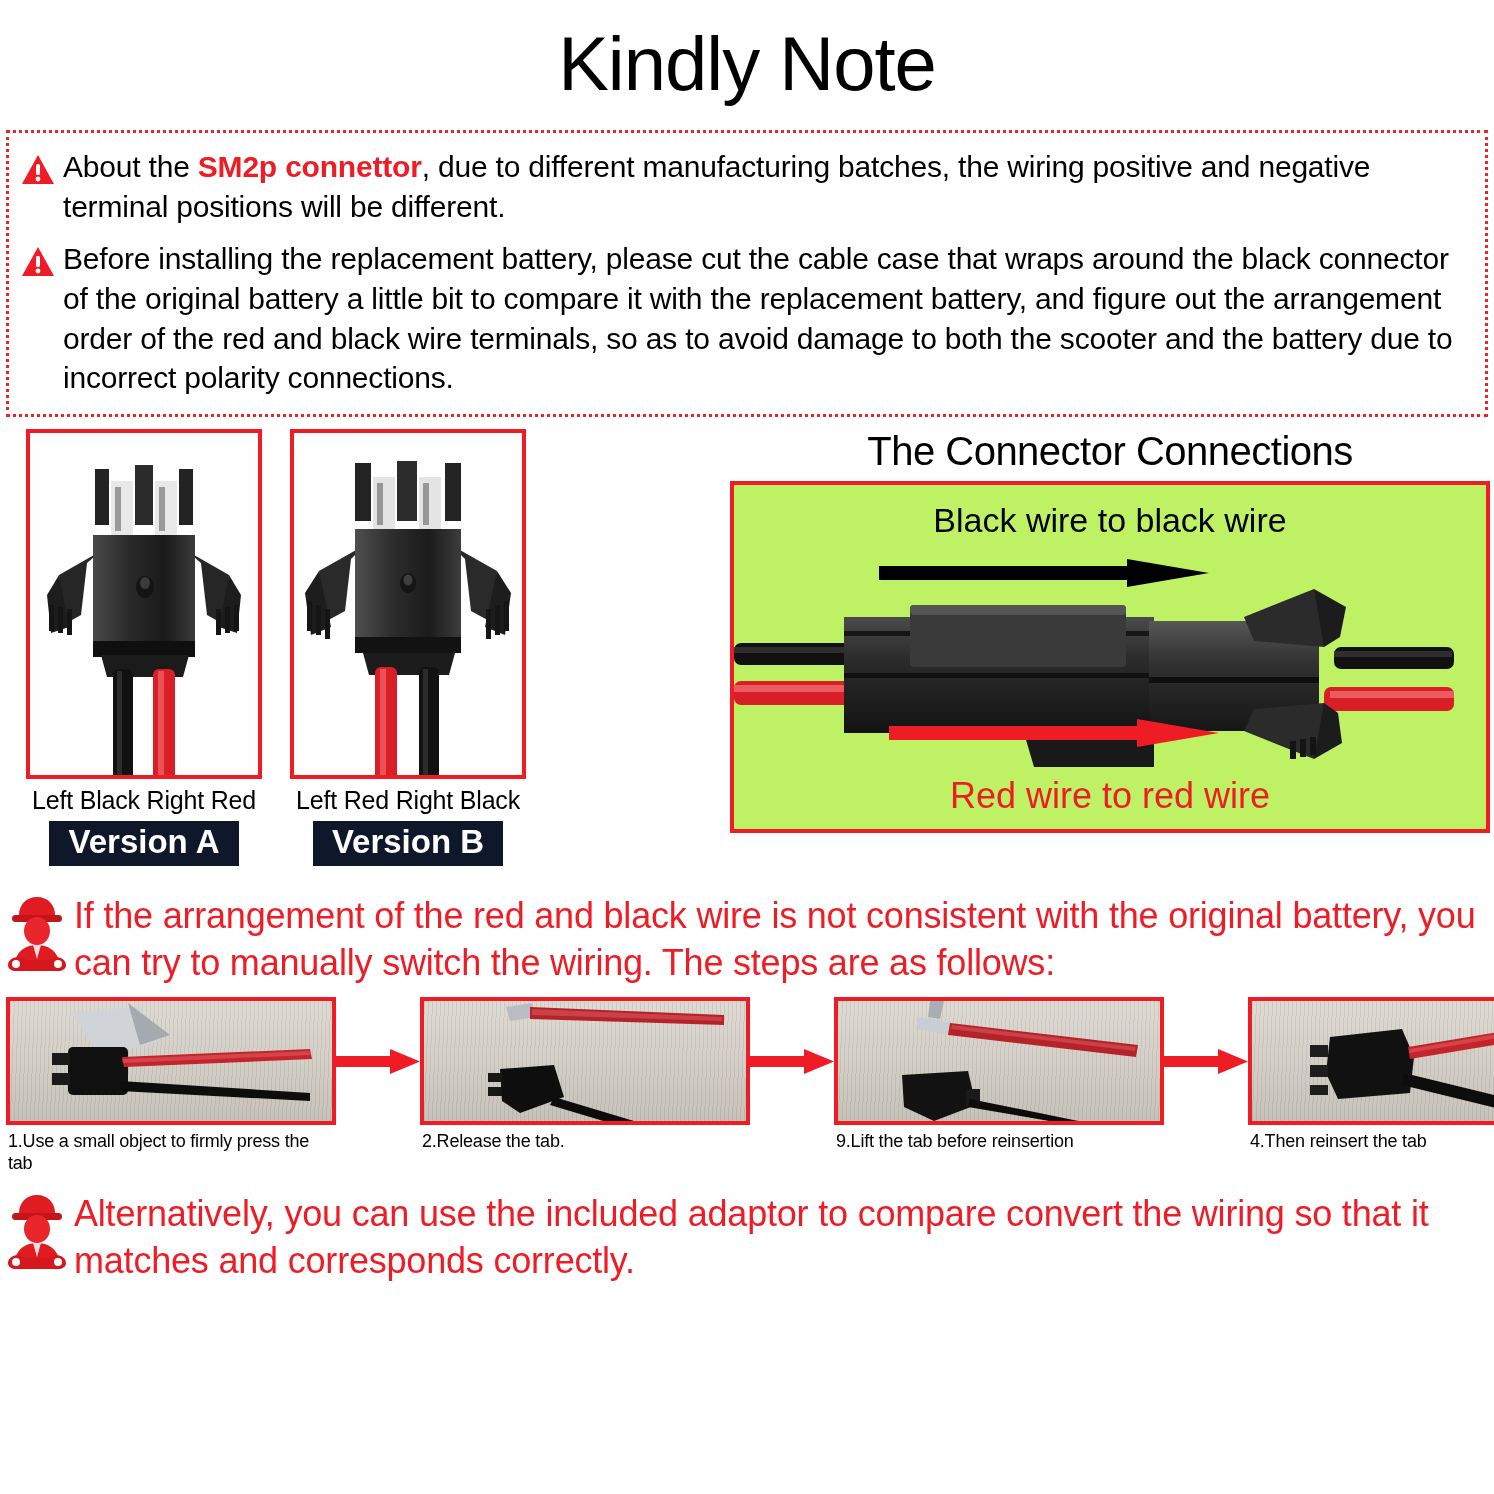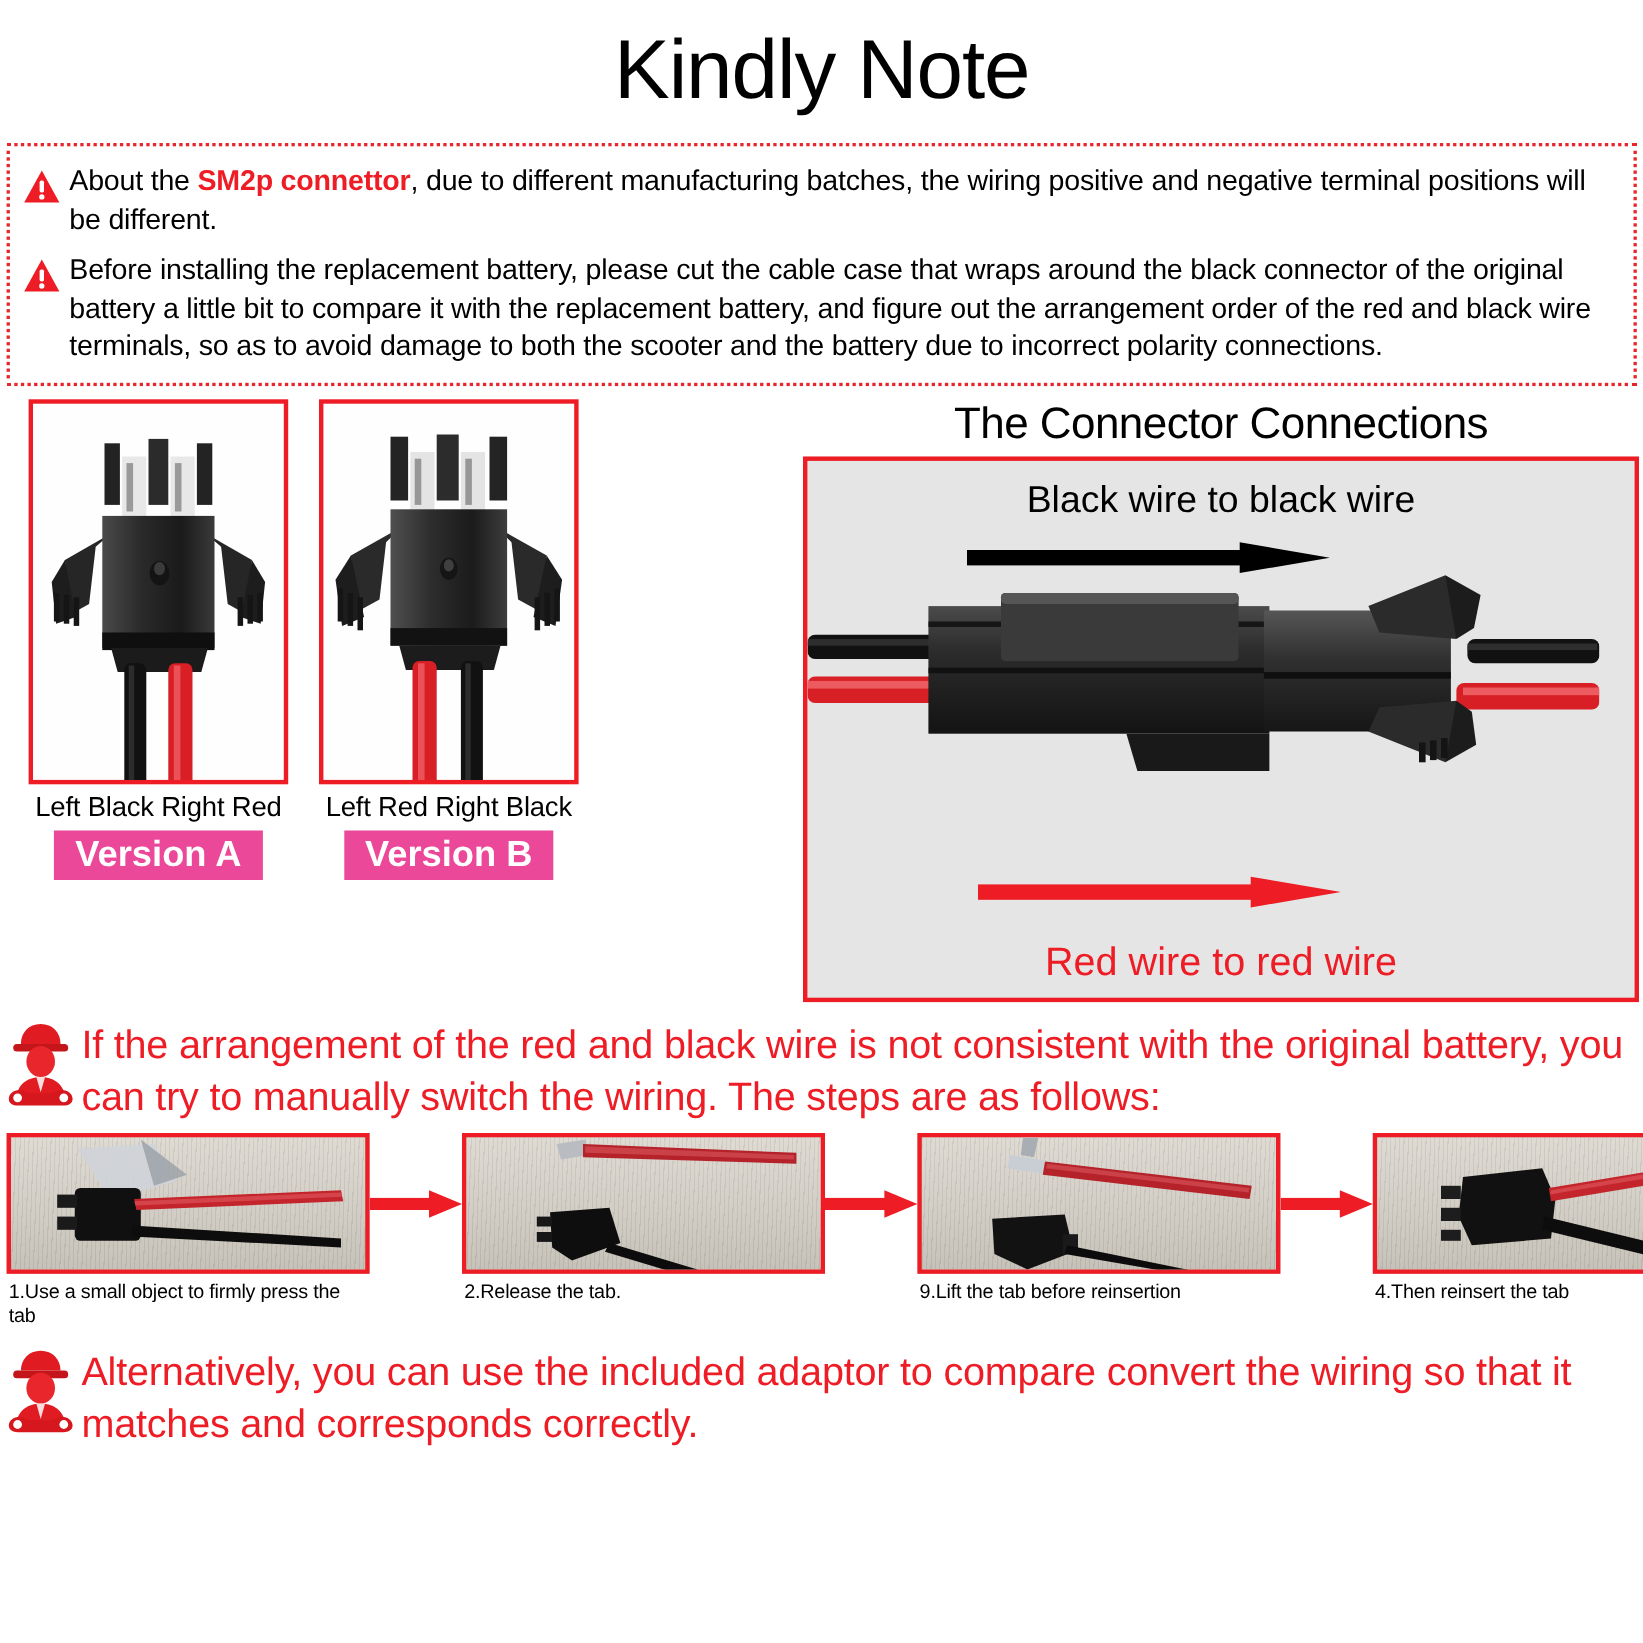--- a/index.html
+++ b/index.html
@@ -37,21 +37,21 @@
     align-items: flex-start;
     margin-bottom: 12px;
   }
   .note-row:last-child { margin-bottom: 0; }
   .warn-icon {
     flex: 0 0 auto;
     width: 34px; height: 34px;
     margin: 6px 8px 0 4px;
   }
   .note-text {
-    font-size: 26px;
+    font-size: 30px;
     line-height: 1.33;
     letter-spacing: -0.2px;
   }
   .hl-red { color: #ee1c25; font-weight: 700; }
 
   
   .panels {
     display: flex;
     margin-top: 12px;
     padding: 0 4px;
@@ -80,41 +80,41 @@
     background: #fefefe;
   }
   .caption {
     text-align: center;
     font-size: 25px;
     margin-top: 7px;
     letter-spacing: -0.2px;
   }
   .version-badge {
     display: block;
-    margin: 6px auto 0 auto;
+    margin: 6px auto 11px auto;
     width: 190px;
-    background: #ec4899;
+    background: #0f172a;
     color: #fff;
     font-size: 33px;
     font-weight: 700;
     text-align: center;
     padding: 2px 0 5px 0;
     letter-spacing: 0px;
   }
 
   
   .sm2p { position: absolute; left: 50%; transform: translateX(-50%); top: 22px; }
 
   
   .big-frame {
     border: 4px solid #ee1c25;
-    height: 496px;
+    height: 352px;
     position: relative;
     overflow: hidden;
-    background: #e5e5e5;
+    background: #bef264;
   }
   .bw-label {
     position: absolute; top: 16px; left: 0; right: 0;
     text-align: center;
     font-size: 34px;
     color: #000;
   }
   .rw-label {
     position: absolute; bottom: 12px; left: 0; right: 0;
     text-align: center;

